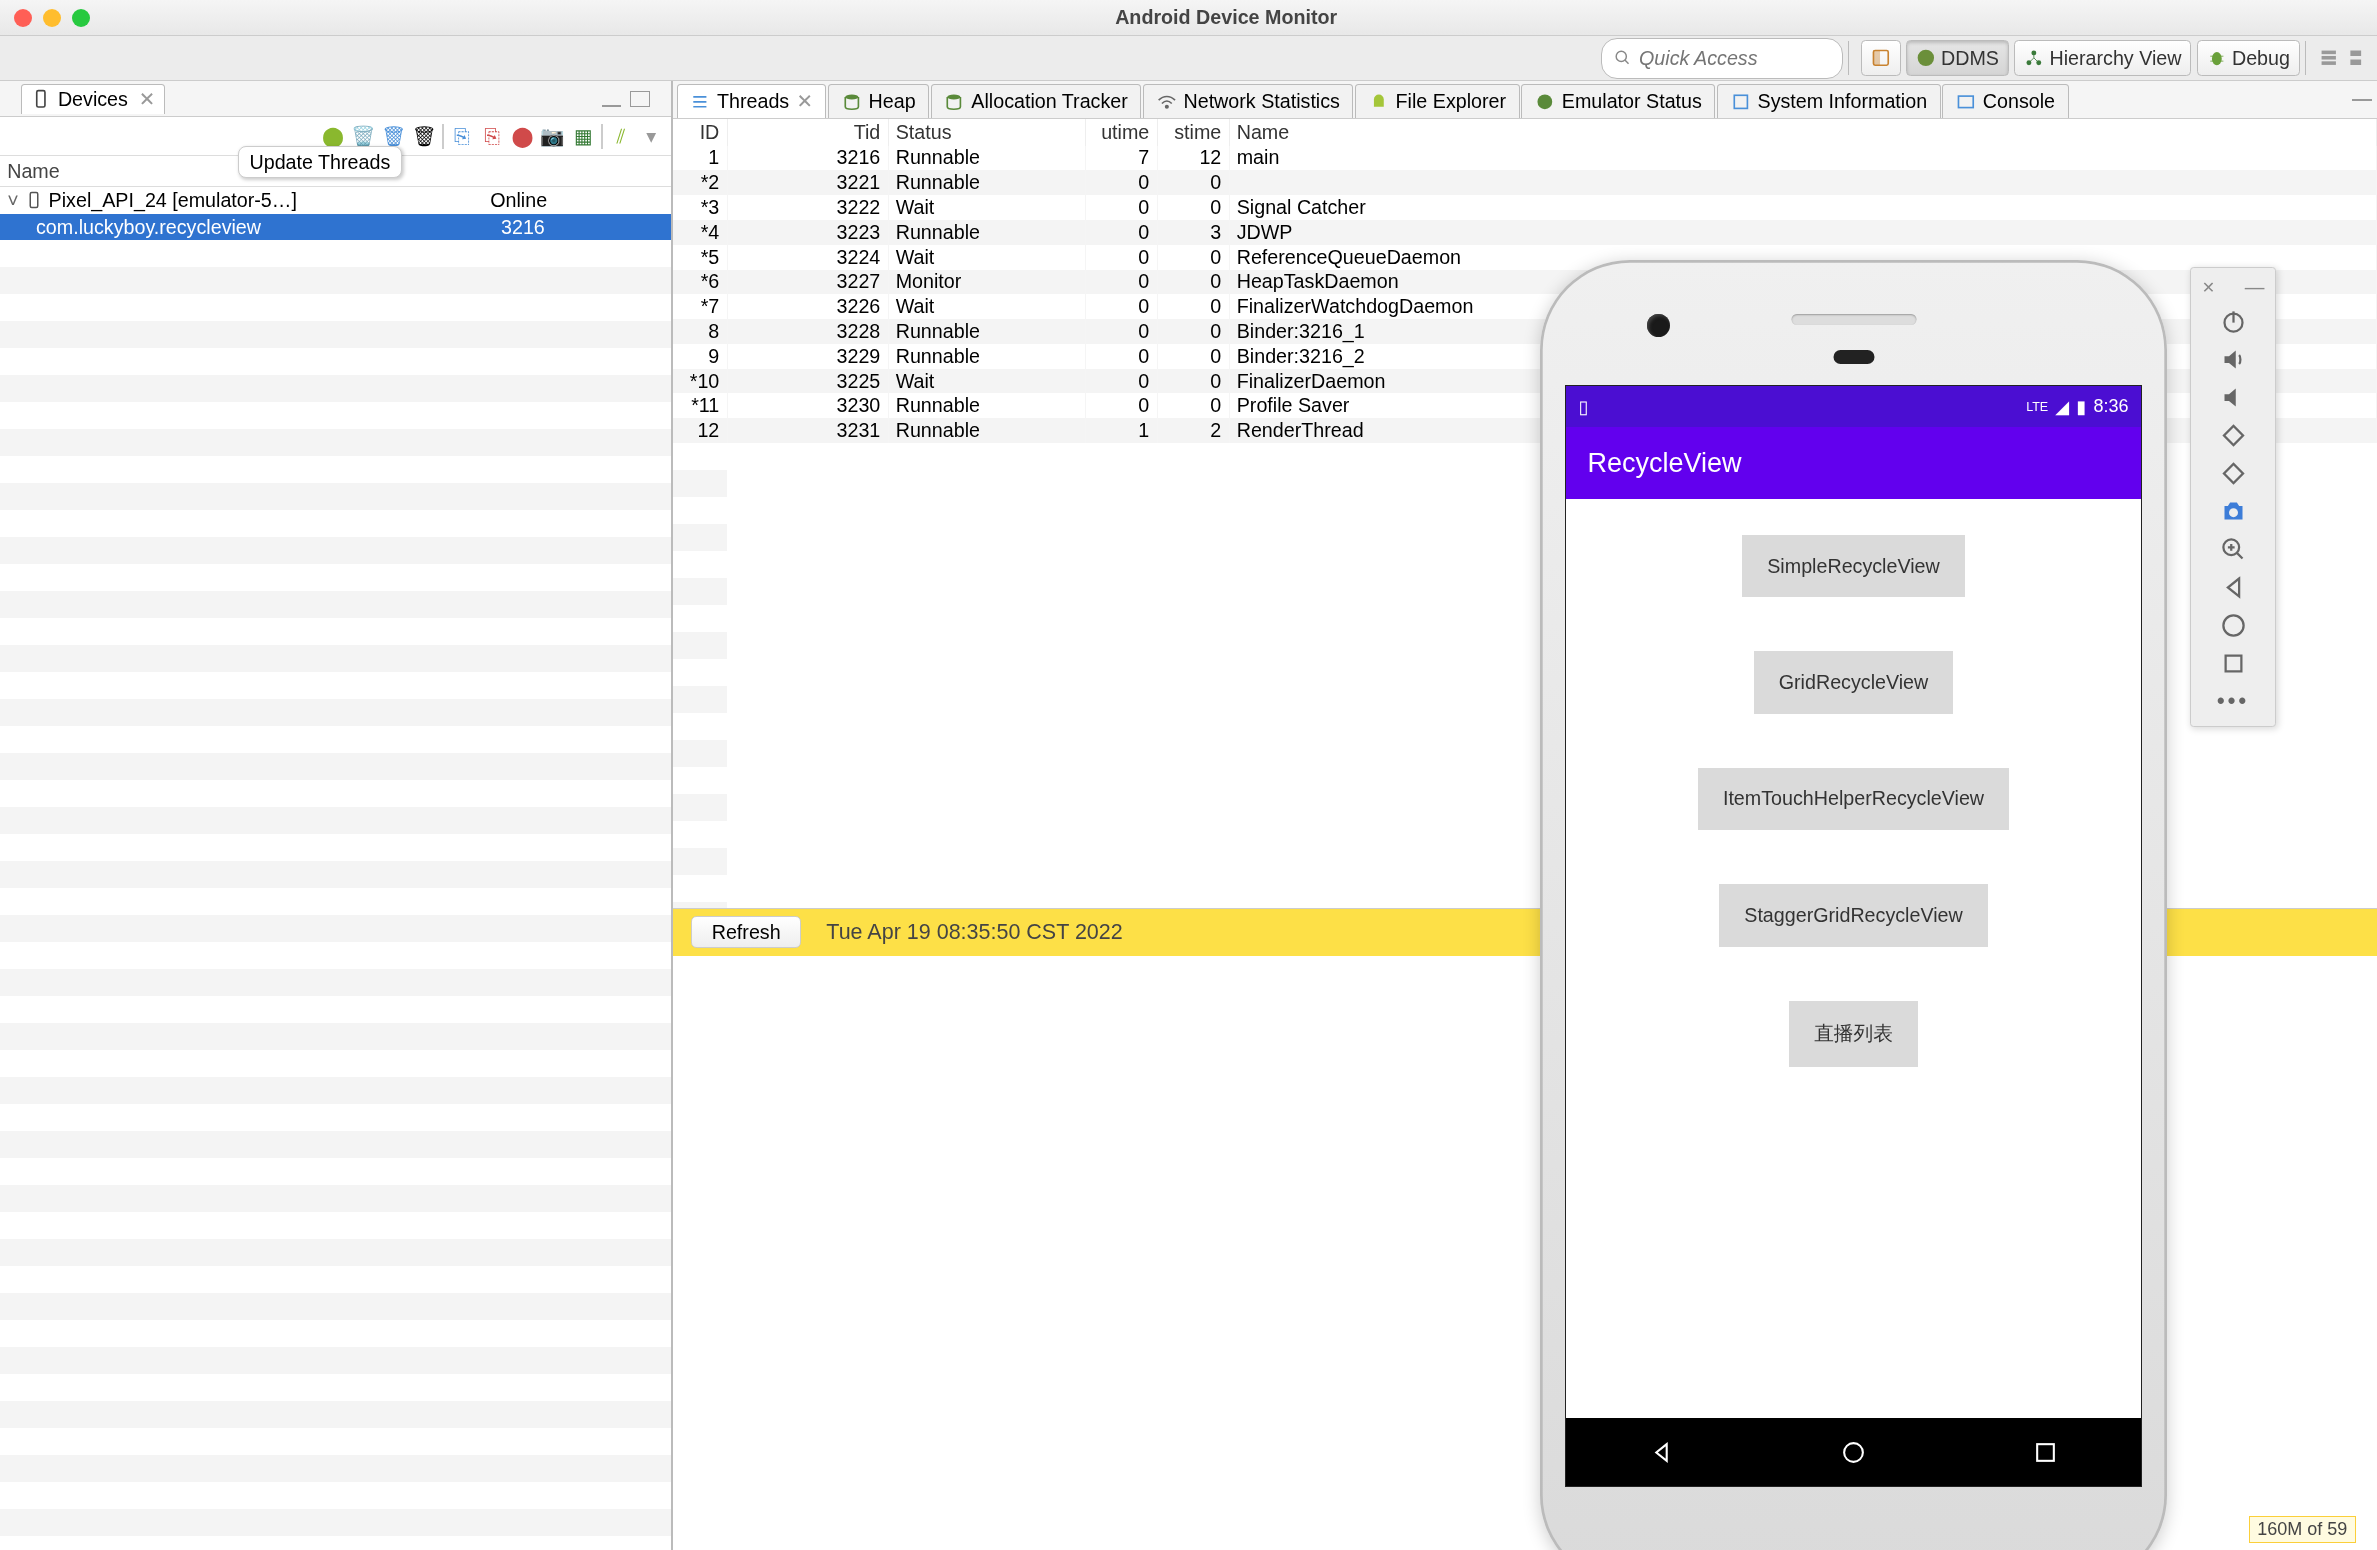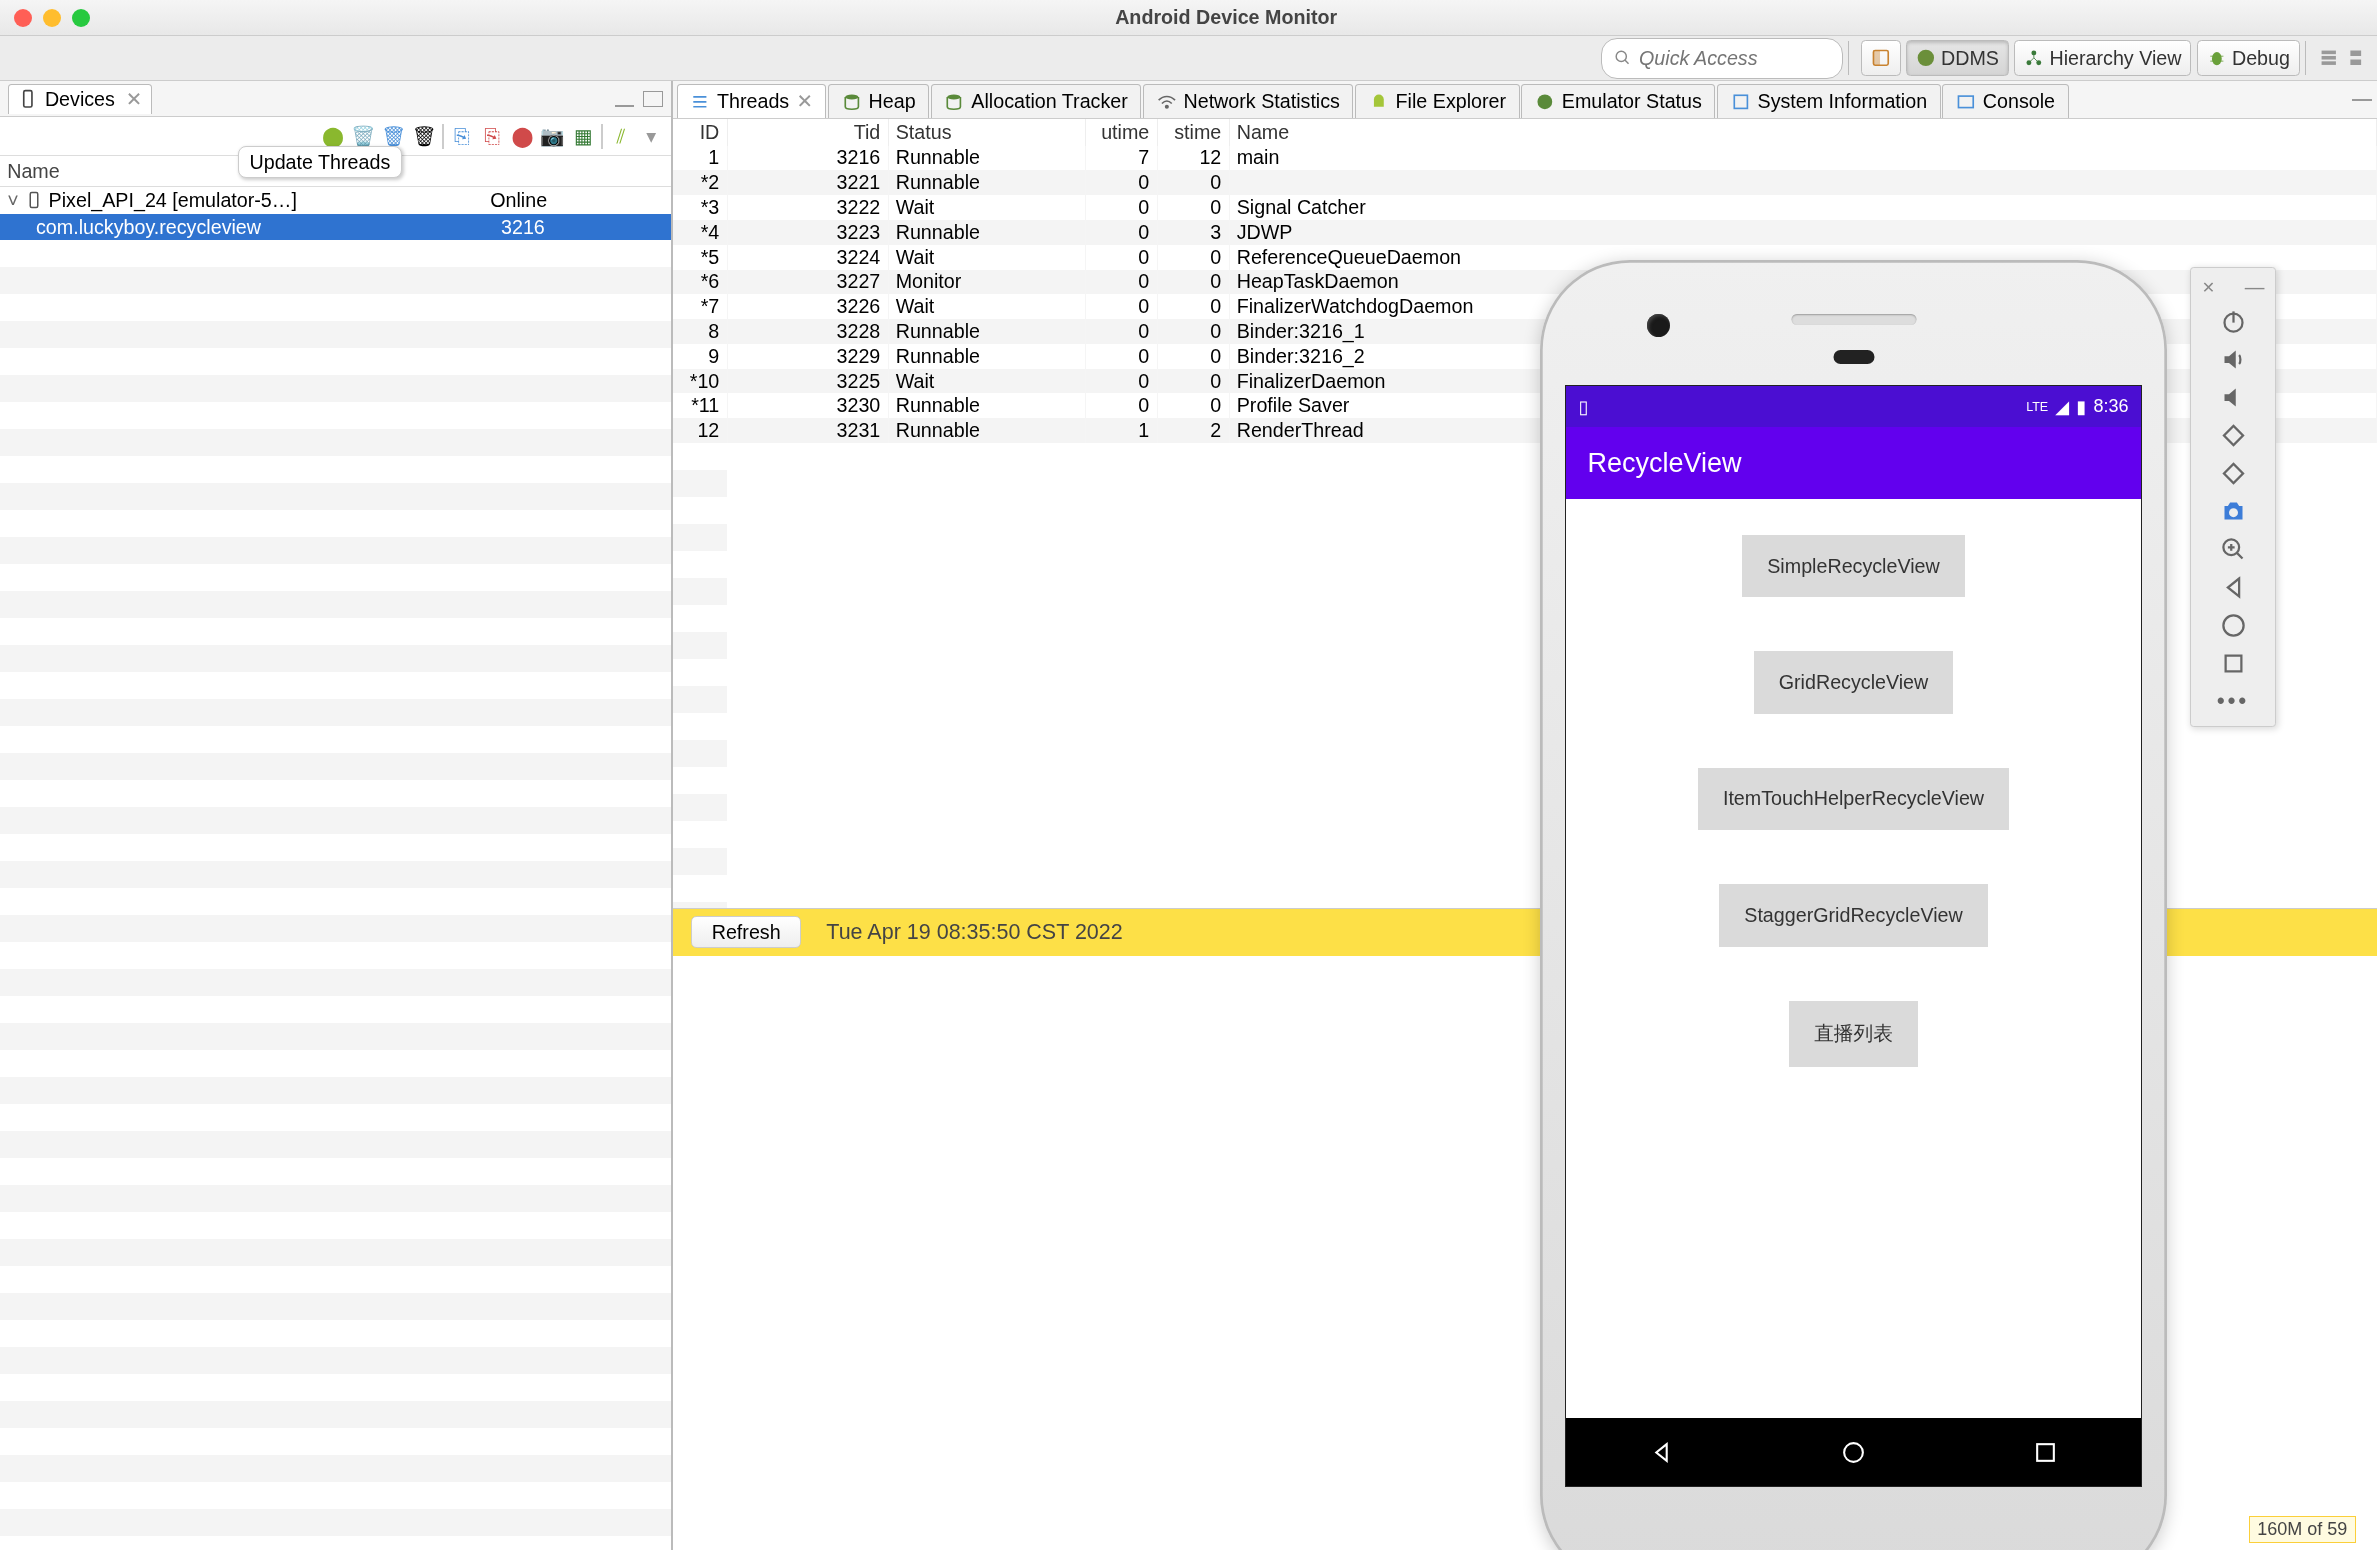--- a/index.html
+++ b/index.html
@@ -14,21 +14,21 @@
 .toolbar { height:45px; background:#ececec; display:flex; justify-content:flex-end; align-items:center; padding:0 10.7px; gap:5.4px; border-bottom:0.9px solid #ccc; }
 .qa { width:242px; height:41px; border:0.9px solid #bbb; border-radius:16px; display:flex; align-items:center; padding:0 12.5px; background:#fff; gap:7.2px; }
 .qa input { border:none; outline:none; font-size:19.7px; color:#999; background:transparent; width:100%; font-style:italic; }
 .tbtn { height:36px; padding:0 9px; border:0.9px solid #bbb; background:linear-gradient(#fff,#eee); border-radius:4.5px; display:flex; align-items:center; gap:5.4px; font-size:19.7px; color:#333; cursor:pointer; }
 .tbtn.active { background:linear-gradient(#e6e6e6,#d5d5d5); box-shadow:inset 0 1.8px 3.6px rgba(0,0,0,.2); }
 .picn { width:19.7px; height:19.7px; }
 
 .workspace { display:flex; height:calc(100% - 81px); }
 
 .left { width:673px; background:#fff; border-right:2.7px solid #bbb; display:flex; flex-direction:column; }
-.view-tabs { height:36px; display:flex; align-items:center; padding:0 8px; border-bottom:0.9px solid #ccc; background:#f5f5f5; }
+.view-tabs { height:36px; display:flex; align-items:center; padding:0 21px; border-bottom:0.9px solid #ccc; background:#f5f5f5; }
 .vtab { height:30px; padding:0 9px; background:#fff; border:0.9px solid #bbb; border-bottom:none; display:flex; align-items:center; gap:7.2px; font-size:19.7px; border-radius:3.6px 3.6px 0 0; }
 .vtab .clx { color:#999; margin-left:3.6px; }
 .vtab-sp { flex:1; }
 .mm { width:19.7px; height:16px; display:flex; flex-direction:column; justify-content:space-between; cursor:pointer; }
 .mm span { height:1.8px; background:#999; }
 .mm.minz span:first-child{visibility:hidden}
 .dev-tools { height:39px; display:flex; align-items:center; justify-content:flex-end; gap:5.4px; padding:0 7.2px; border-bottom:0.9px solid #ddd; position:relative; }
 .dticn { width:25px; height:25px; display:flex; align-items:center; justify-content:center; cursor:pointer; font-size:19.7px; }
 .tooltip { position:absolute; top:29px; right:269px; background:#fff; border:0.9px solid #ccc; padding:3.6px 10.7px; border-radius:8px; font-size:19.7px; box-shadow:1.8px 1.8px 3.6px rgba(0,0,0,.2); z-index:5; }
 .dev-hdr { display:flex; font-size:19.7px; padding:3.6px 7.2px; border-bottom:0.9px solid #ddd; color:#444; }

